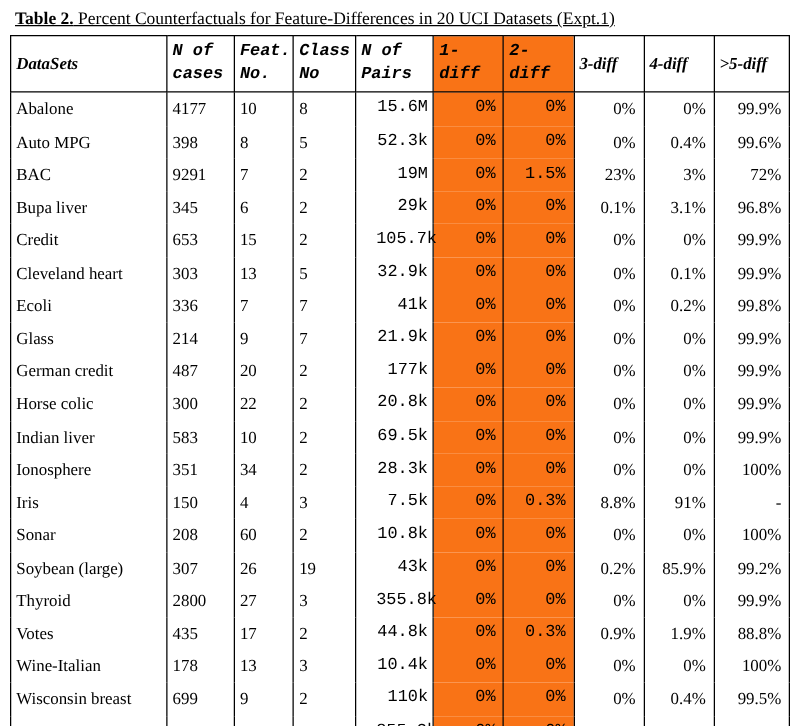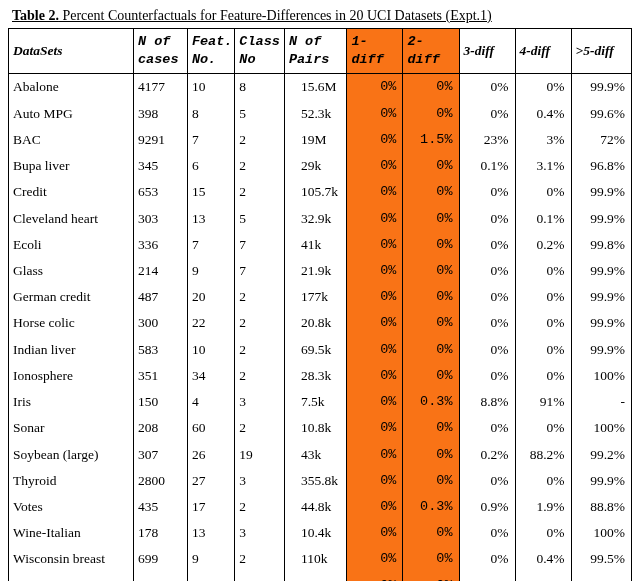--- a/index.html
+++ b/index.html
@@ -58,21 +58,21 @@
   col.c-diff5   { width: 56px; }
 
   
   th.hl, td.hl {
     background: #f97316;
     font-family: Liberation Mono, monospace;
   }
 
   
   .num { text-align: left; }
-  .pairs { text-align: left; padding-left: 16px; }
+  .pairs { text-align: right; padding-left: 16px; font-family: Liberation Mono, monospace; }
   .pct { text-align: right; padding-right: 6px; }
 
   
   .hdr-multi { white-space: normal; font-family: Liberation Mono, monospace; }
 </style>
 </head>
 <body>
 
 <p class="caption">
   <span class="bold">Table 2.</span><span> Percent Counterfactuals for Feature-Differences in 20 UCI Datasets (Expt.1)</span>
@@ -276,21 +276,21 @@
       </tr>
       <tr>
         <td>Soybean (large)</td>
         <td class="num">307</td>
         <td class="num">26</td>
         <td class="num">19</td>
         <td class="pairs">43k</td>
         <td class="hl pct">0%</td>
         <td class="hl pct">0%</td>
         <td class="pct">0.2%</td>
-        <td class="pct">88.2%</td>
+        <td class="pct">85.9%</td>
         <td class="pct">99.2%</td>
       </tr>
       <tr>
         <td>Thyroid</td>
         <td class="num">2800</td>
         <td class="num">27</td>
         <td class="num">3</td>
         <td class="pairs">355.8k</td>
         <td class="hl pct">0%</td>
         <td class="hl pct">0%</td>

